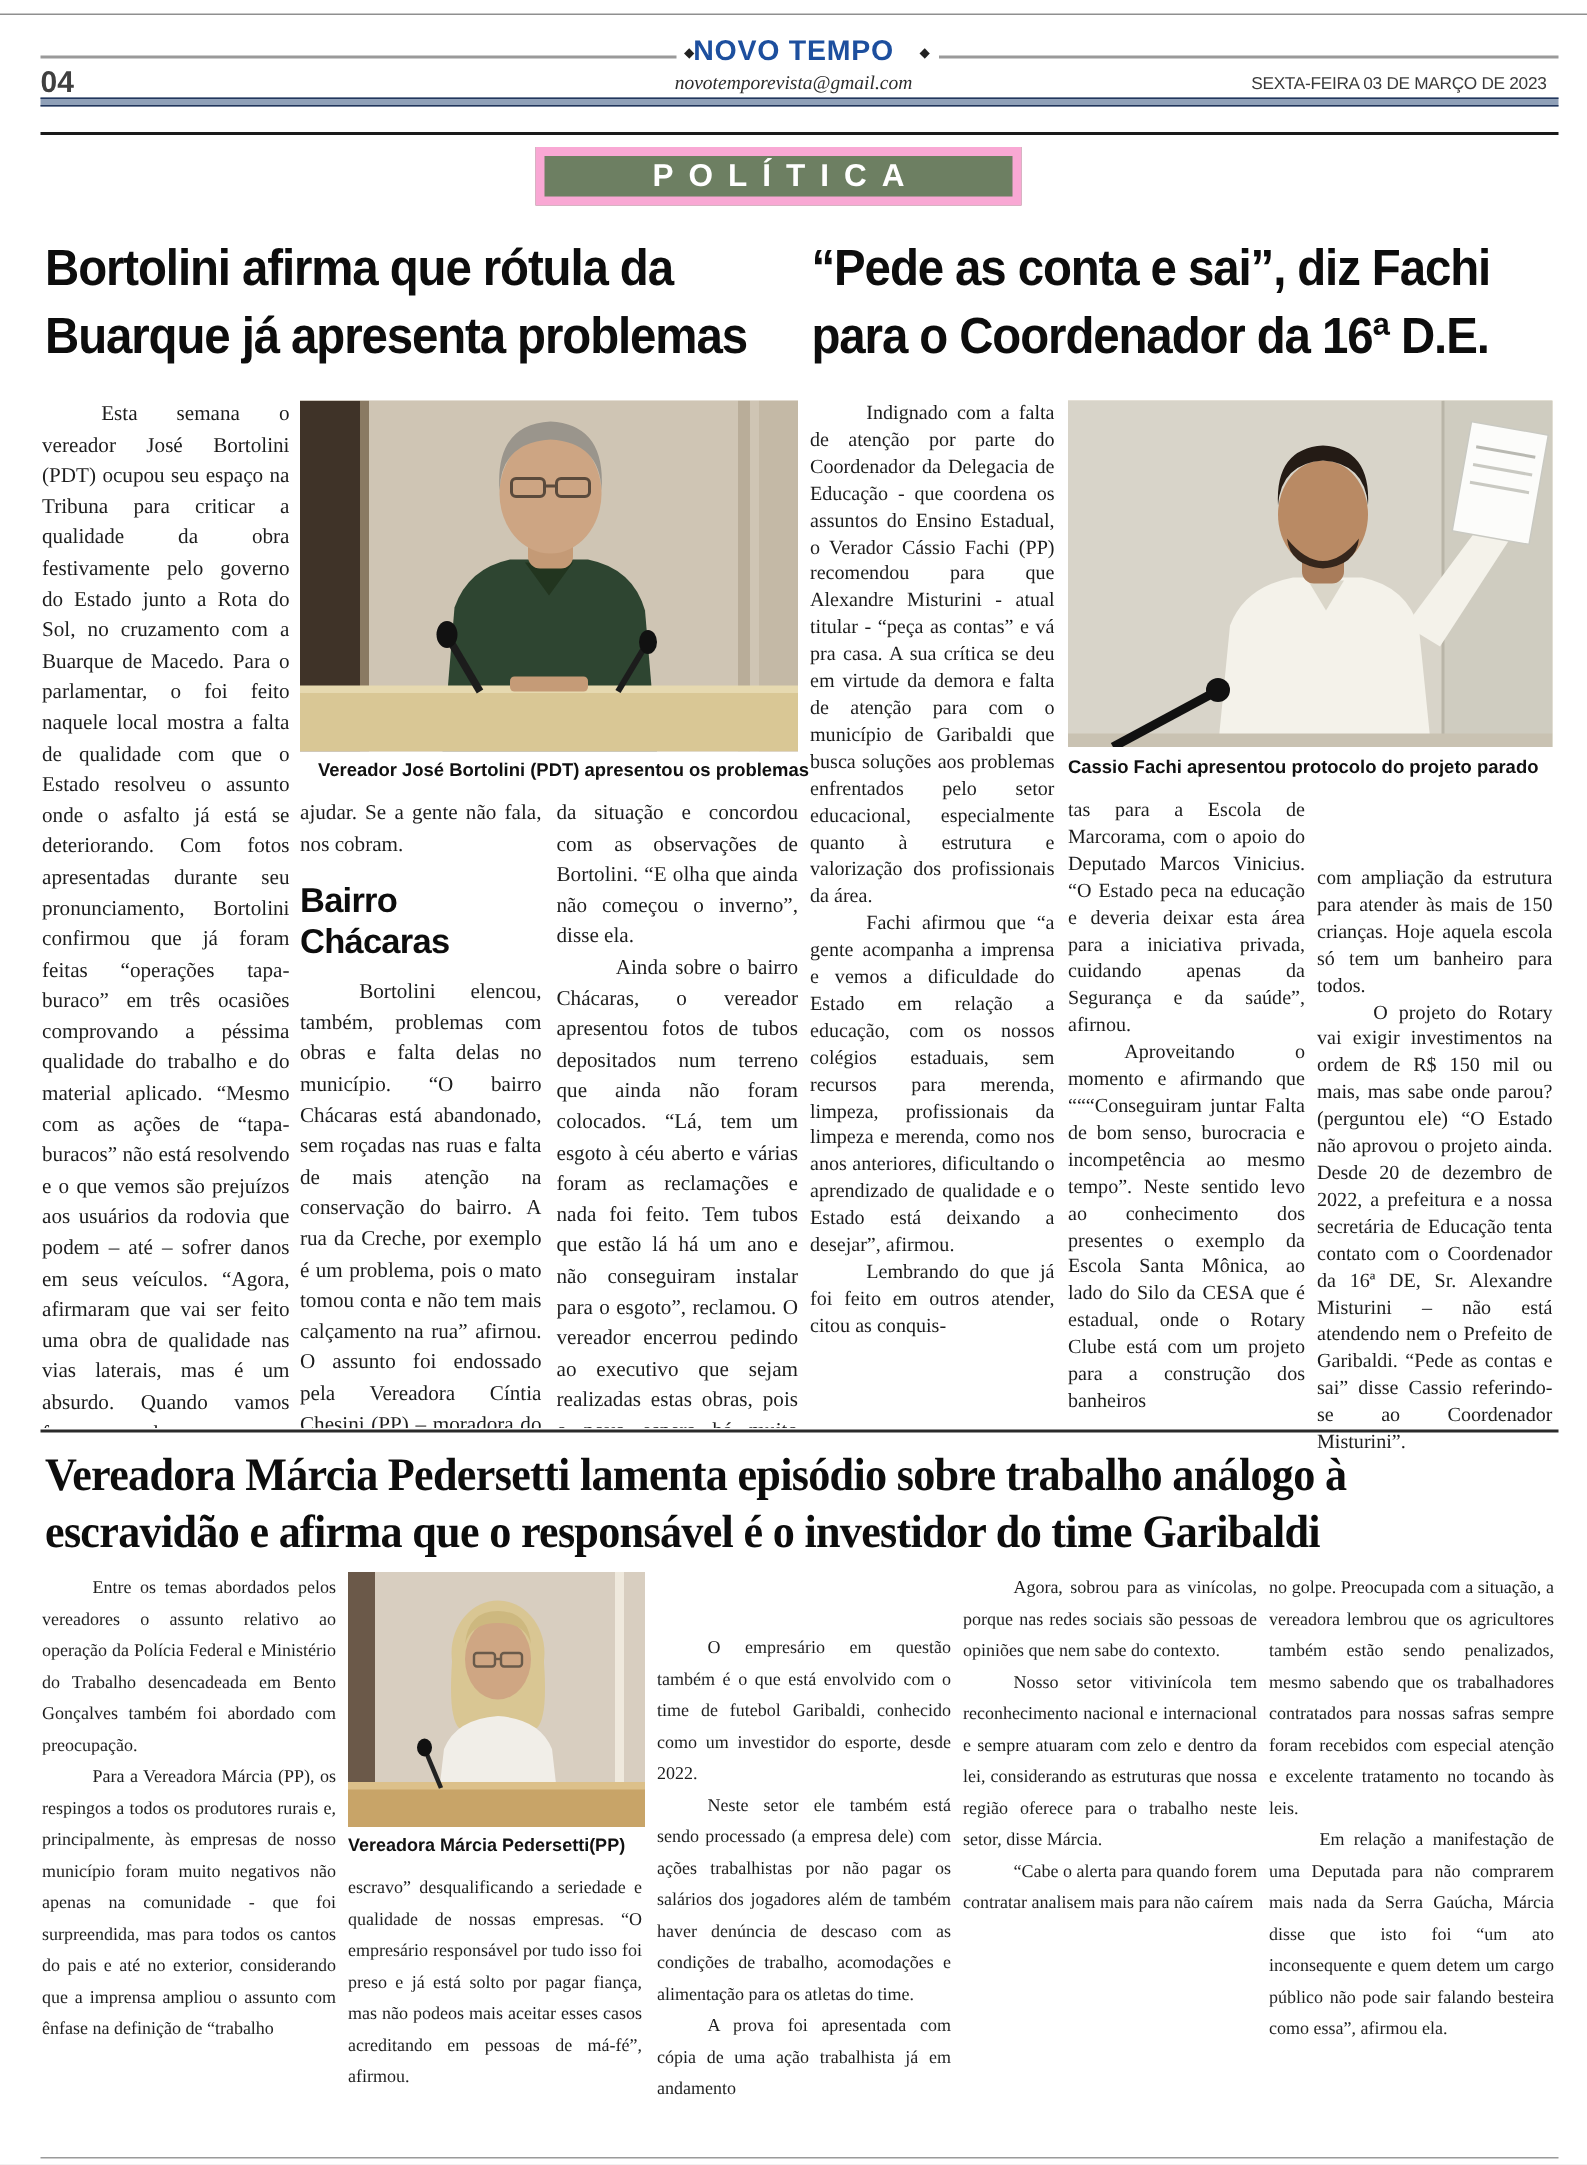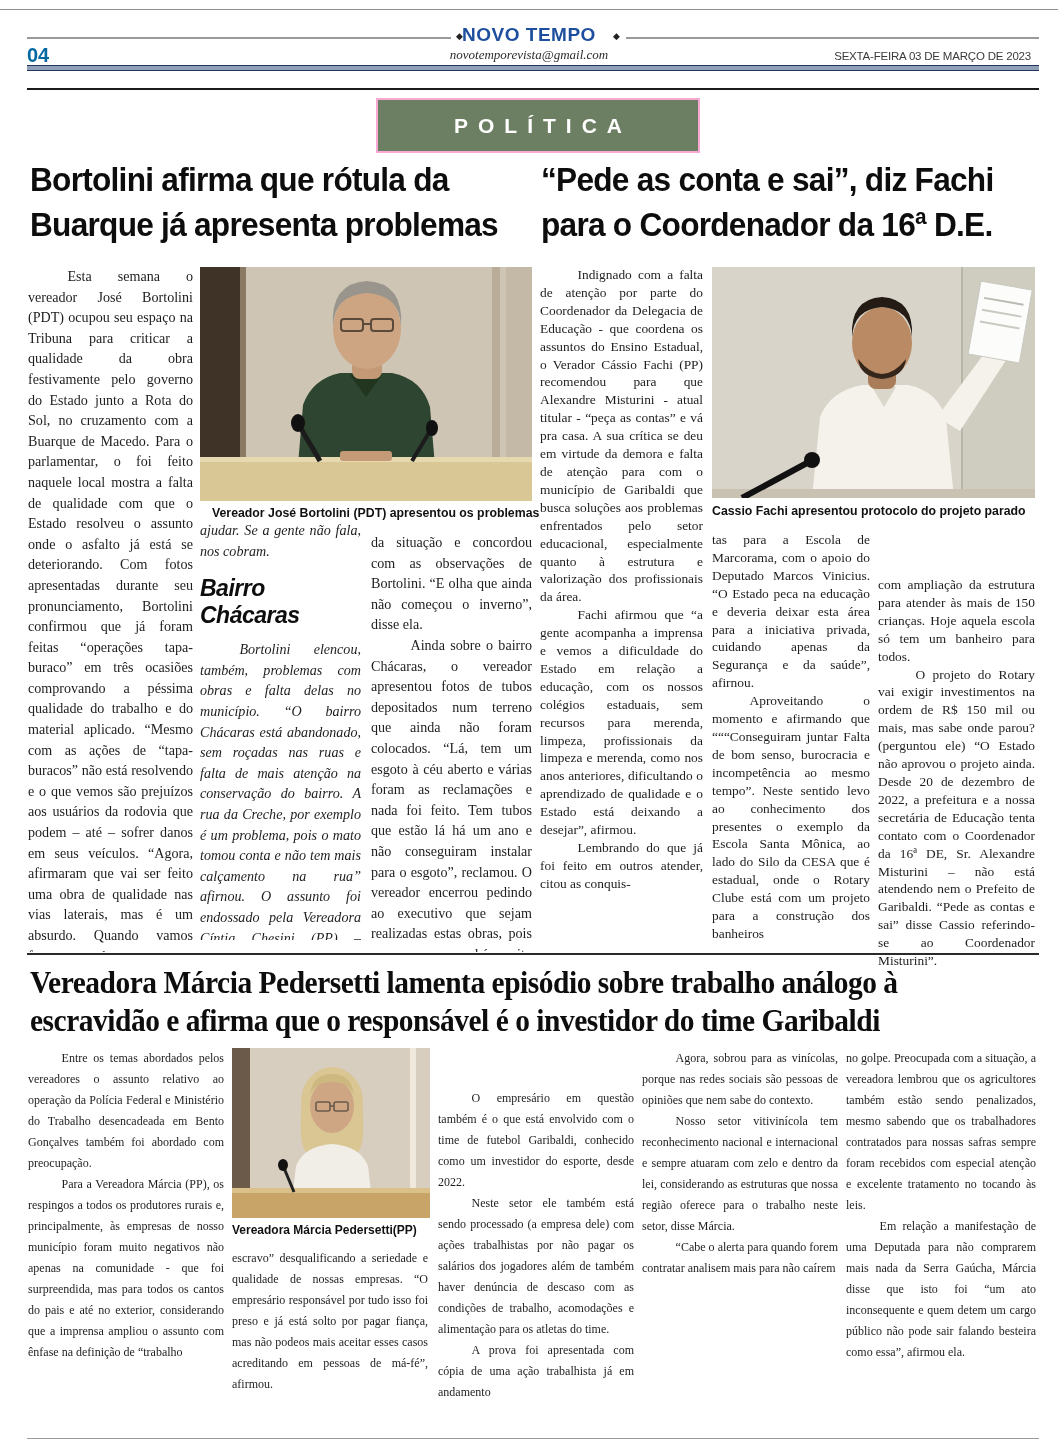--- a/index.html
+++ b/index.html
@@ -4,35 +4,35 @@
 <style>
   html,body{margin:0;padding:0;background:#e8e8e8;}
   .page{
     position:relative;width:1058px;height:1443px;margin:0 auto;
     background:#ffffff;overflow:hidden;
     font-family:"Liberation Serif",serif;color:#1d1d1d;
   }
   .abs{position:absolute;}
   
   .topline{left:0;top:9px;width:1058px;height:1px;background:#8f8f8f;}
-  .page-num{left:27px;top:44px;font-family:"Liberation Sans",sans-serif;font-weight:bold;font-size:20px;color:#0369a1;}
+  .page-num{left:27px;top:44px;font-family:"Liberation Sans",sans-serif;font-weight:bold;font-size:20px;color:#404040;}
   .brand{left:0;top:24px;width:1058px;text-align:center;font-family:"Liberation Sans",sans-serif;
          font-weight:bold;font-size:19px;letter-spacing:.5px;color:#1d4f9e;}
   .mast-rule{top:37px;height:2px;background:#9a9a9a;}
   .mast-rule.l{left:27px;width:424px;}
   .mast-rule.r{left:626px;width:413px;}
   .diamond{top:31px;font-size:9px;color:#222;font-family:"DejaVu Sans",sans-serif;}
   .diamond.l{left:456px;}
   .diamond.r{left:613px;}
   .email{left:0;top:47px;width:1058px;text-align:center;font-style:italic;font-size:13px;color:#2c2c2c;}
   .date{right:27px;top:50px;font-family:"Liberation Sans",sans-serif;font-size:11.5px;letter-spacing:-.2px;color:#3a3a3a;}
   .band{left:27px;top:65px;width:1012px;height:4px;background:#8fa0b8;border-top:1.5px solid #22365c;border-bottom:1.5px solid #22365c;}
   .blackline{left:27px;top:88px;width:1012px;height:2px;background:#1a1a1a;}
   .section-banner{
-    left:376px;top:98px;width:324px;height:55px;background:#6d7f62;border:2px solid #f9a8d4;
+    left:357px;top:98px;width:324px;height:39px;background:#6d7f62;border:6px solid #f9a8d4;
     box-sizing:border-box;display:flex;align-items:center;justify-content:center;
     font-family:"Liberation Sans",sans-serif;font-weight:bold;font-size:21px;color:#ffffff;
     letter-spacing:10px;text-indent:10px;
   }
   
   .headline-sans{font-family:"Liberation Sans",sans-serif;font-weight:bold;color:#0d0d0d;
     font-size:34px;line-height:45px;letter-spacing:-.8px;transform:scaleX(.93);transform-origin:left top;white-space:nowrap;}
   .hl-left{left:30px;top:157px;width:540px;}
   .hl-right{left:541px;top:157px;width:540px;}
   .hl-bottom{left:30px;top:964px;width:1080px;font-family:"Liberation Serif",serif;font-weight:bold;color:#0d0d0d;
@@ -99,21 +99,21 @@
         <rect y="190" width="332" height="5" fill="#e6d9b0"></rect>
         <rect x="140" y="184" width="52" height="10" rx="3" fill="#c59b77"></rect>
         <line x1="120" y1="194" x2="100" y2="160" stroke="#1c1c1c" stroke-width="5"></line>
         <ellipse cx="98" cy="156" rx="7" ry="9" fill="#111"></ellipse>
         <line x1="212" y1="194" x2="230" y2="164" stroke="#1c1c1c" stroke-width="4"></line>
         <ellipse cx="232" cy="161" rx="6" ry="8" fill="#111"></ellipse>
       </svg>
     </div>
     <div class="abs caption" style="left:212px;top:506px;width:332px;">Vereador José Bortolini (PDT) apresentou os problemas</div>
 
-    <div class="abs col" style="left:200px;top:520px;width:161px;height:420px;font-style:italic;">
+    <div class="abs col" style="left:200px;top:532px;width:161px;height:420px;">
       <p class="cont">ajudar. Se a gente não fala, nos cobram.</p>
       <div class="subhead">Bairro Chácaras</div>
       <p>Bortolini elencou, também, problemas com obras e falta delas no município. “O bairro Chácaras está abandonado, sem roçadas nas ruas e falta de mais atenção na conservação do bairro. A rua da Creche, por exemplo é um problema, pois o mato tomou conta e não tem mais calçamento na rua” afirnou. O assunto foi endossado pela Vereadora Cíntia Chesini (PP) – moradora do bairro – que tem conhecimento</p>
     </div>
 
     <div class="abs col" style="left:371px;top:532px;width:161px;height:420px;">
       <p class="cont">da situação e concordou com as observações de Bortolini. “E olha que ainda não começou o inverno”, disse ela.</p>
       <p>Ainda sobre o bairro Chácaras, o vereador apresentou fotos de tubos depositados num terreno que ainda não foram colocados. “Lá, tem um esgoto à céu aberto e várias foram as reclamações e nada foi feito. Tem tubos que estão lá há um ano e não conseguiram instalar para o esgoto”, reclamou. O vereador encerrou pedindo ao executivo que sejam realizadas estas obras, pois o povo espera há muito tempo.</p>
     </div>
   </div>

